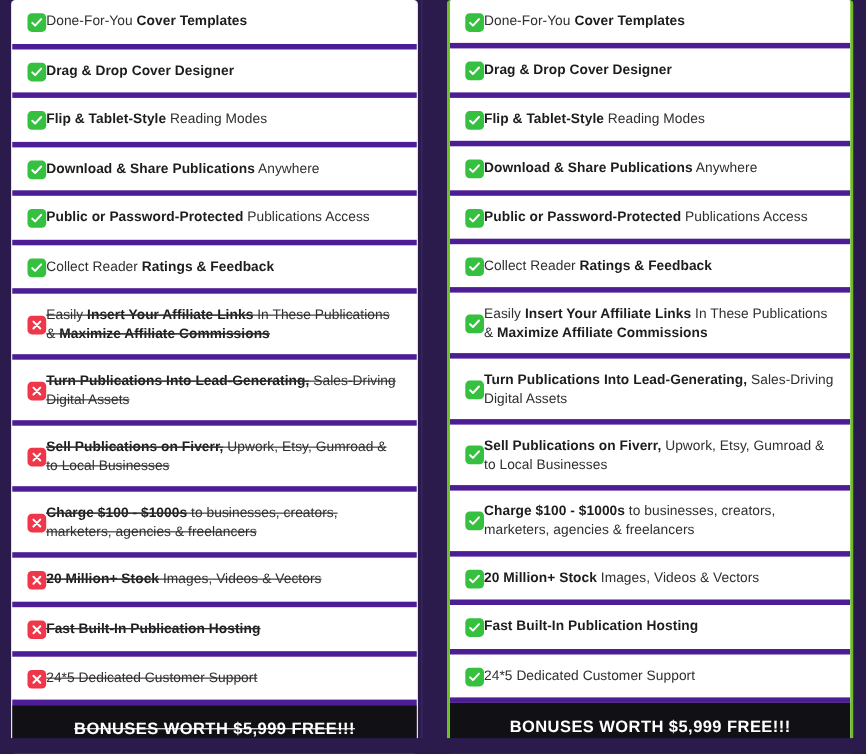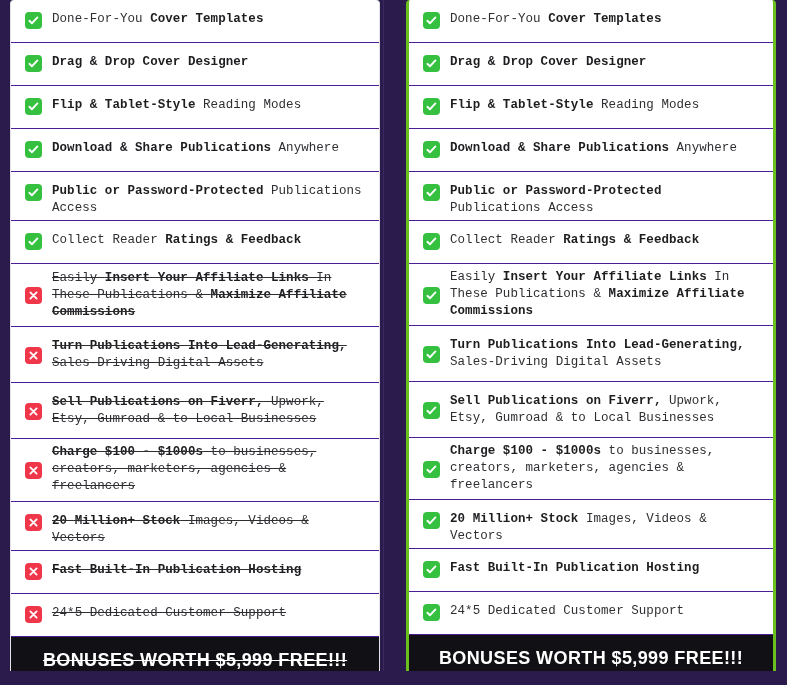--- a/index.html
+++ b/index.html
@@ -46,25 +46,24 @@
   }
   .rows {
     flex: 1 1 auto;
     display: flex;
     flex-direction: column;
     overflow: hidden;
   }
   .row {
     display: flex;
     align-items: flex-start;
-    gap: 10px;
+    gap: 0;
     padding: 11px 14px 11px 14px;
-    border-bottom: 1px solid #4c1d95;
+    border-bottom: 5px solid #4c1d95;
     min-height: 43px;
-    font-family: Liberation Mono, monospace;
   }
   .row.tall { min-height: 56px; align-items: center; }
   .mark {
     flex: 0 0 auto;
     width: 17px;
     height: 17px;
     border-radius: 4px;
     display: flex;
     align-items: center;
     justify-content: center;
@@ -87,21 +86,21 @@
   .strike .txt,
   .strike .txt b {
     text-decoration: line-through;
     text-decoration-color: #2f2f33;
   }
   .footer {
     flex: 0 0 auto;
     background: #111014;
     color: #ffffff;
     text-align: center;
-    font-size: 18px;
+    font-size: 15px;
     font-weight: bold;
     letter-spacing: 0.4px;
     padding: 13px 8px;
   }
   .footer.strike-f { text-decoration: line-through; }
   .bottombar {
     position: absolute;
     left: 0;
     bottom: 0;
     width: 787px;

